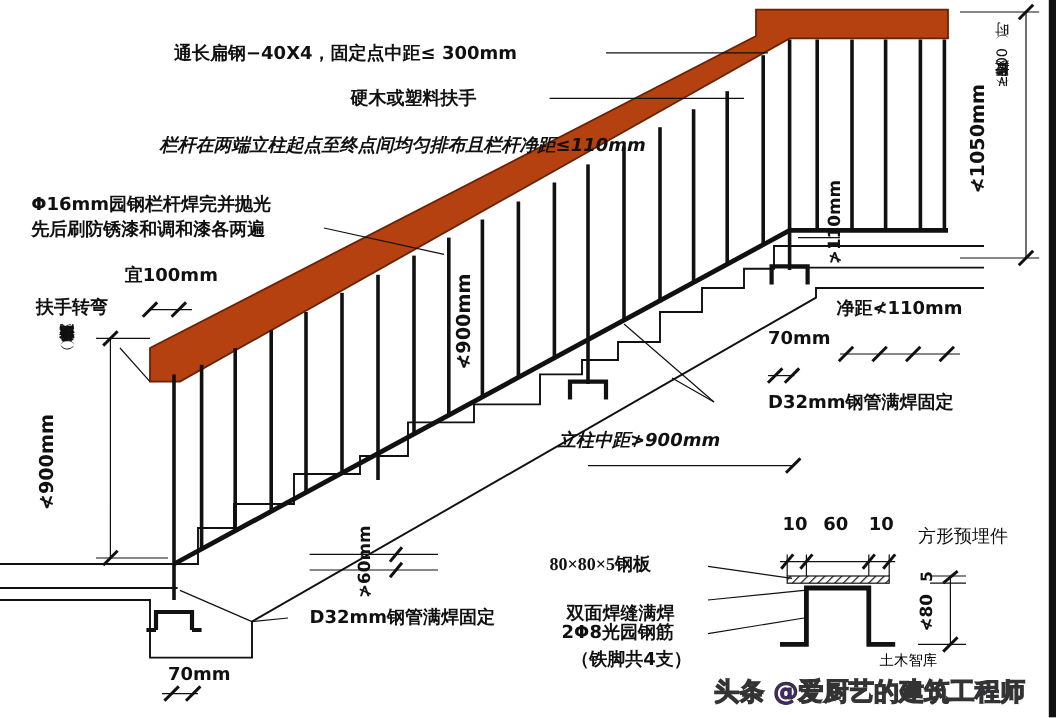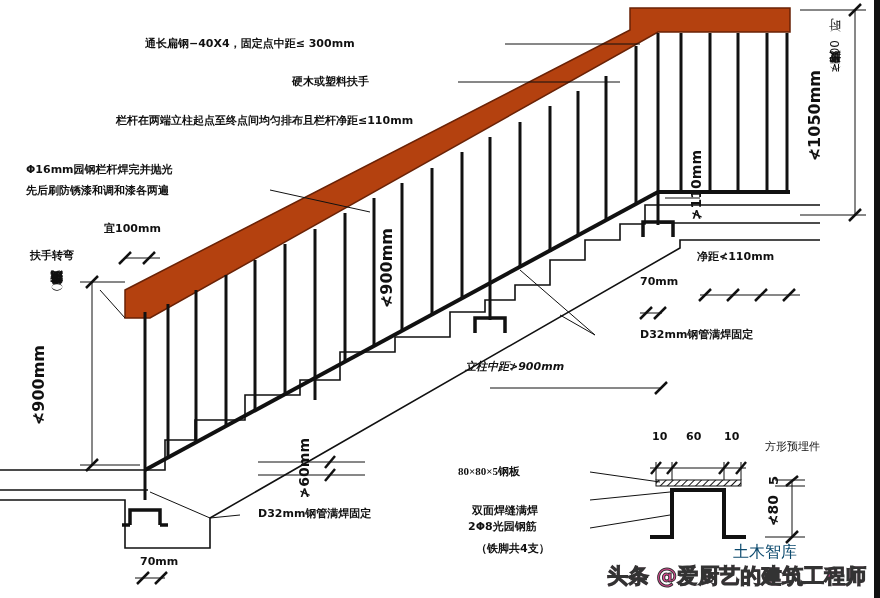--- a/index.html
+++ b/index.html
@@ -1,22 +1,22 @@
 <!DOCTYPE html>
 <html><head>
 <meta charset="utf-8">
 <style>
   html,body{margin:0;padding:0;background:#fff;}
   body{width:880px;height:598px;position:relative;overflow:hidden;font-family:"DejaVu Sans","Liberation Sans",sans-serif;}
   svg{position:absolute;left:0;top:0;}
-  .lbl{position:absolute;white-space:nowrap;color:#111;font-size:11px;line-height:18px;}
+  .lbl{position:absolute;white-space:nowrap;color:#111;font-size:15px;line-height:18px;}
   .b{font-weight:bold;}
   .vert{writing-mode:vertical-rl;transform:rotate(180deg);}
-  .wm{position:absolute;white-space:nowrap;font-size:21px;color:#ec4899;-webkit-text-stroke:1px #333;font-weight:bold;margin-left:12px;}
-  .wm2{position:absolute;white-space:nowrap;font-size:16px;color:#0c4a6e;}
+  .wm{position:absolute;white-space:nowrap;font-size:21px;color:#4c1d95;-webkit-text-stroke:1px #333;font-weight:bold;}
+  .wm2{position:absolute;white-space:nowrap;font-size:12px;color:#000000;}
   .edge{position:absolute;right:0;top:0;width:6px;height:598px;background:#111;}
 </style>
 </head>
 <body>
 
 <svg width="880" height="598" viewBox="0 0 880 598">
   <defs>
     <pattern id="hatch" width="5" height="5" patternUnits="userSpaceOnUse" patternTransform="rotate(45)">
       <line x1="0" y1="0" x2="0" y2="5" stroke="#111" stroke-width="2"></line>
     </pattern>
@@ -141,21 +141,21 @@
       <line x1="719" y1="474" x2="729" y2="462"></line>
       <line x1="736" y1="474" x2="746" y2="462"></line>
       <line x1="786" y1="486" x2="798" y2="476"></line>
       <line x1="786" y1="543" x2="798" y2="531"></line>
     </g>
   </g>
 </svg>
 
 <div class="lbl b" style="left:145px;top:35px;">通长扁钢−40X4，固定点中距≤ 300mm</div>
 <div class="lbl b" style="left:292px;top:73px;">硬木或塑料扶手</div>
-<div class="lbl b" style="left:116px;top:112px;">栏杆在两端立柱起点至终点间均匀排布且栏杆净距≤110mm</div>
+<div class="lbl b" style="left:133px;top:112px;font-style:italic;">栏杆在两端立柱起点至终点间均匀排布且栏杆净距≤110mm</div>
 <div class="lbl b" style="left:26px;top:161px;">Φ16mm园钢栏杆焊完并抛光</div>
 <div class="lbl b" style="left:26px;top:182px;">先后刷防锈漆和调和漆各两遍</div>
 <div class="lbl b" style="left:104px;top:220px;">宜100mm</div>
 <div class="lbl b" style="left:30px;top:247px;">扶手转弯</div>
 
 <div class="lbl b vert" style="left:30px;top:345px;font-size:16px;">≮900mm</div>
 <div class="lbl vert" style="left:48px;top:295px;font-size:13px;">（扶手高度自踏步前缘线量起）</div>
 
 <div class="lbl b vert" style="left:378px;top:228px;font-size:16px;">≮900mm</div>
 

